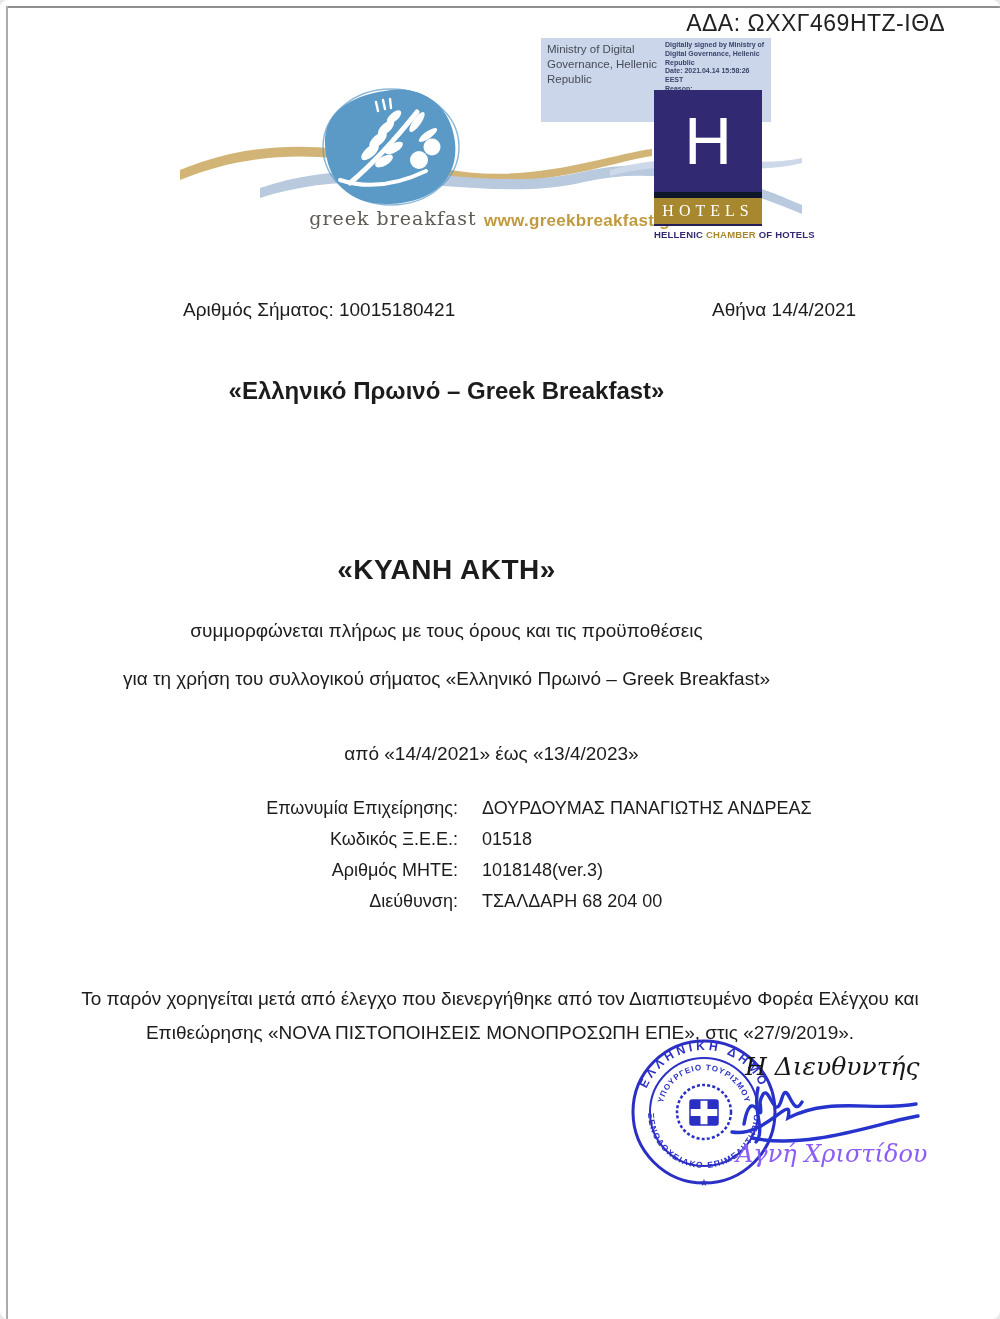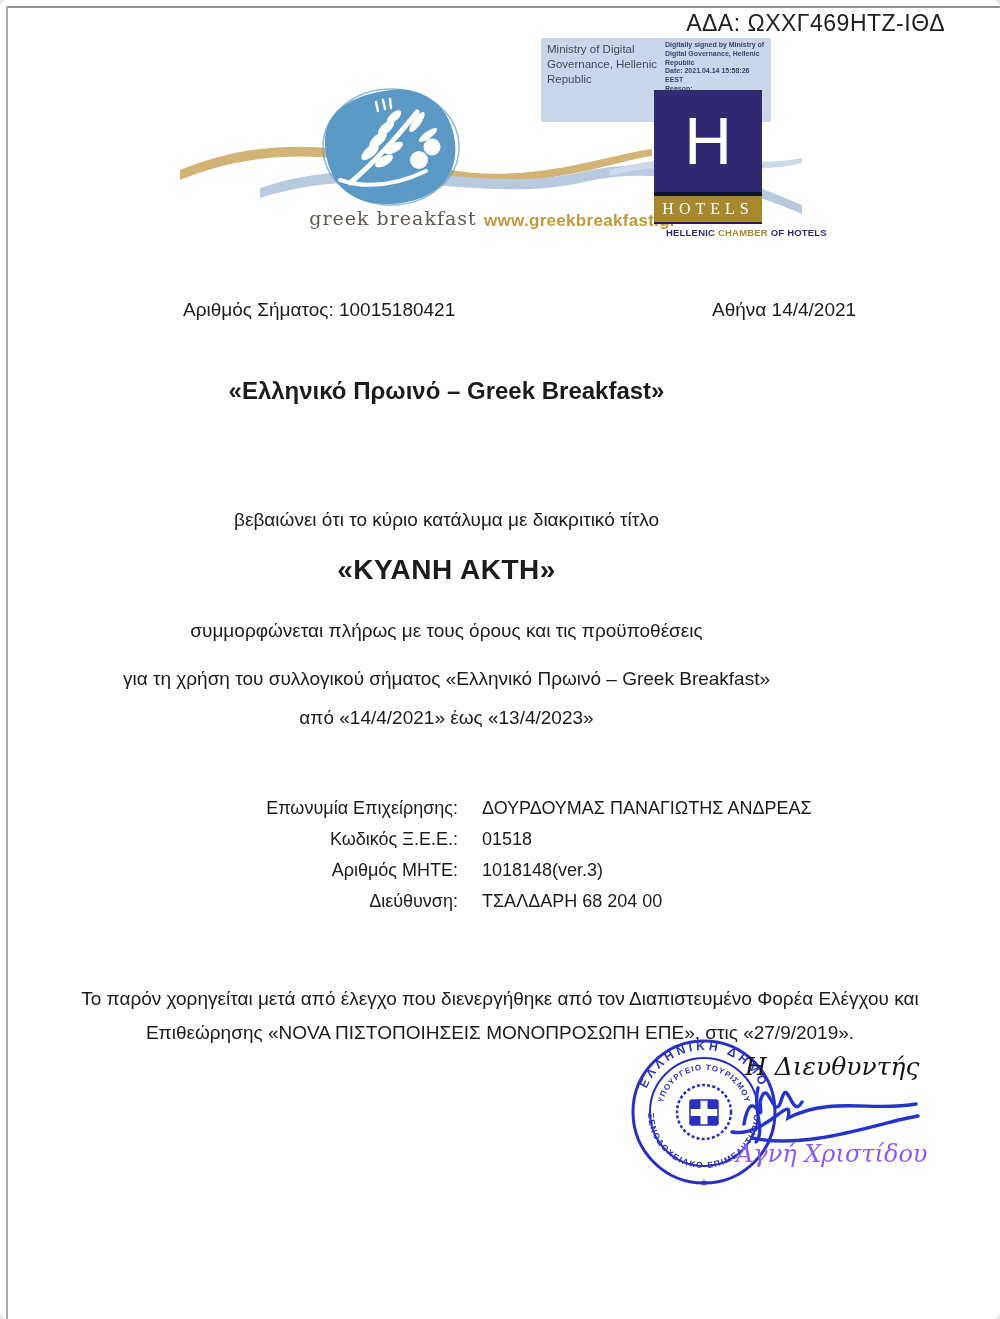--- a/index.html
+++ b/index.html
@@ -27,38 +27,38 @@
   .gb-logo{position:absolute;left:320px;top:86px;z-index:2;}
   .gb-caption{position:absolute;left:308px;top:207px;width:170px;text-align:center;
     font-family:"DejaVu Serif",serif;font-size:19px;color:#5f5a52;letter-spacing:1px;z-index:2;}
   .gb-site{position:absolute;left:484px;top:211px;font-size:17px;font-weight:bold;
     color:#c09a3e;letter-spacing:.3px;z-index:2;}
 
   
   .h-logo{position:absolute;left:654px;top:90px;width:108px;z-index:5;}
   .h-box{width:108px;height:102px;background:#312a72;display:flex;align-items:center;justify-content:center;}
   .h-letter{color:#ffffff;font-size:66px;font-family:"Liberation Sans",sans-serif;font-weight:400;line-height:1;}
-  .h-band{width:108px;height:26px;background:#a8882e;border-top:4px solid #0f172a;border-bottom:2px solid #241f58;
+  .h-band{width:108px;height:26px;background:#a8882e;border-top:6px solid #0f172a;border-bottom:2px solid #241f58;
     display:flex;align-items:center;justify-content:center;}
   .h-band span{color:#fff;font-family:"Liberation Serif",serif;font-size:16px;letter-spacing:5px;}
-  .h-chamber{margin-top:3px;width:108px;text-align:center;font-size:9.5px;font-weight:bold;letter-spacing:.2px;white-space:nowrap;margin-left:12px;}
+  .h-chamber{margin-top:3px;width:108px;text-align:center;font-size:9.5px;font-weight:bold;letter-spacing:.2px;white-space:nowrap;}
   .h-chamber .navy{color:#312a72;}
   .h-chamber .gold{color:#a8882e;}
 
   .meta-number{position:absolute;left:183px;top:299px;font-size:19px;}
   .meta-date{position:absolute;left:712px;top:299px;font-size:19px;}
 
   .c-line{position:absolute;left:0;width:893px;text-align:center;font-size:19px;}
   .title{top:377px;font-size:24px;font-weight:bold;}
   .line1{top:456px;}
   .line2{top:509px;}
   .property{top:554px;font-size:28px;font-weight:bold;letter-spacing:.5px;}
   .line3{top:620px;}
   .line4{top:668px;}
-  .line5{top:707px;}
+  .line5{top:743px;padding-left:45px;}
 
   .details{position:absolute;left:150px;top:798px;font-size:18px;}
   .drow{display:flex;height:31px;align-items:flex-start;}
   .dlabel{width:308px;text-align:right;}
   .dvalue{margin-left:24px;}
 
   .footer-par{position:absolute;left:80px;top:982px;width:840px;text-align:center;
     font-size:19px;line-height:34px;}
 
   .seal{position:absolute;left:628px;top:1036px;z-index:1;}
@@ -130,21 +130,20 @@
       <span class="navy">HELLENIC</span>
       <span class="gold">CHAMBER</span>
       <span class="navy">OF HOTELS</span>
     </div>
   </div>
 
   <div class="meta-number">Αριθμός Σήματος: 10015180421</div>
   <div class="meta-date">Αθήνα 14/4/2021</div>
 
   <div class="c-line title">«Ελληνικό Πρωινό – Greek Breakfast»</div>
-  <div class="c-line line2">βεβαιώνει ότι το κύριο κατάλυμα με διακριτικό τίτλο</div>
   <div class="c-line property">«ΚΥΑΝΗ ΑΚΤΗ»</div>
   <div class="c-line line3">συμμορφώνεται πλήρως με τους όρους και τις προϋποθέσεις</div>
   <div class="c-line line4">για τη χρήση του συλλογικού σήματος «Ελληνικό Πρωινό – Greek Breakfast»</div>
   <div class="c-line line5">από «14/4/2021» έως «13/4/2023»</div>
 
   <div class="details">
     <div class="drow">
       <div class="dlabel">Επωνυμία Επιχείρησης:</div>
       <div class="dvalue">ΔΟΥΡΔΟΥΜΑΣ ΠΑΝΑΓΙΩΤΗΣ ΑΝΔΡΕΑΣ</div>
     </div>

